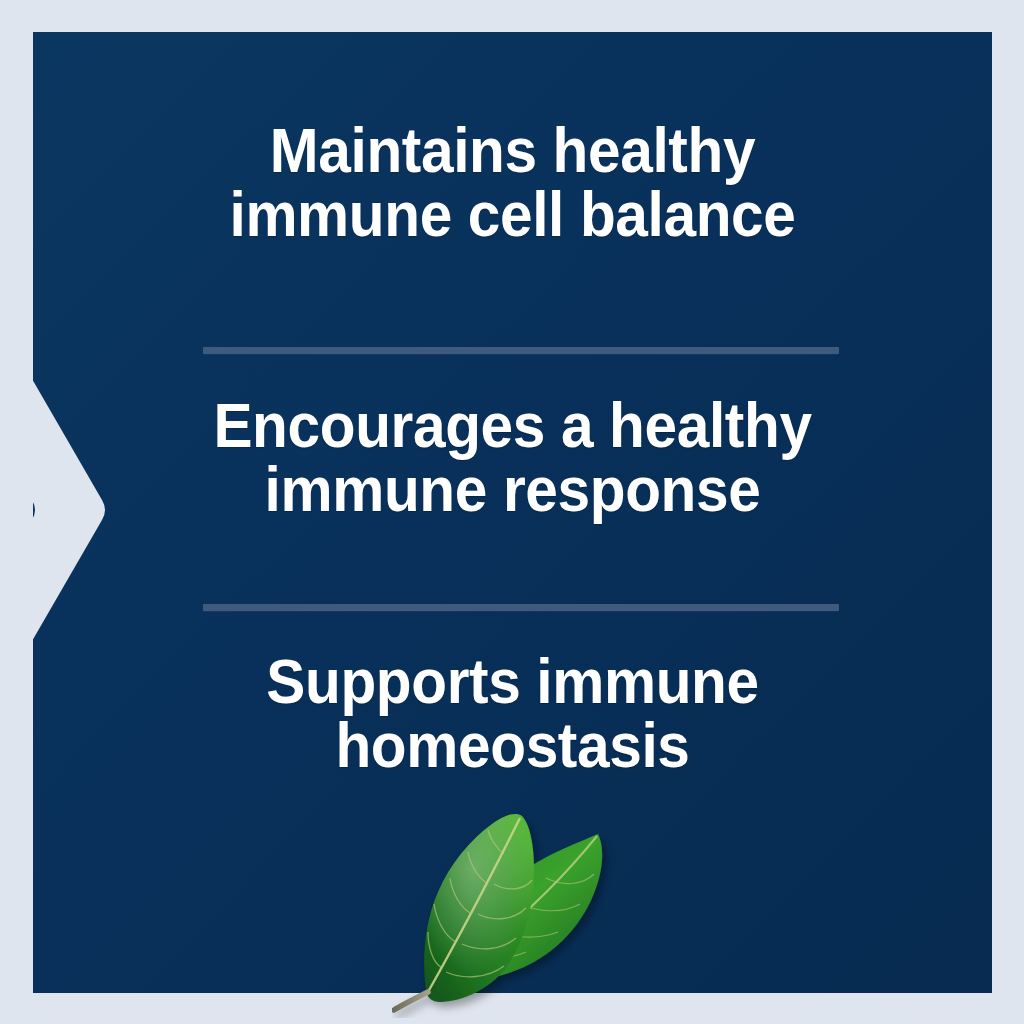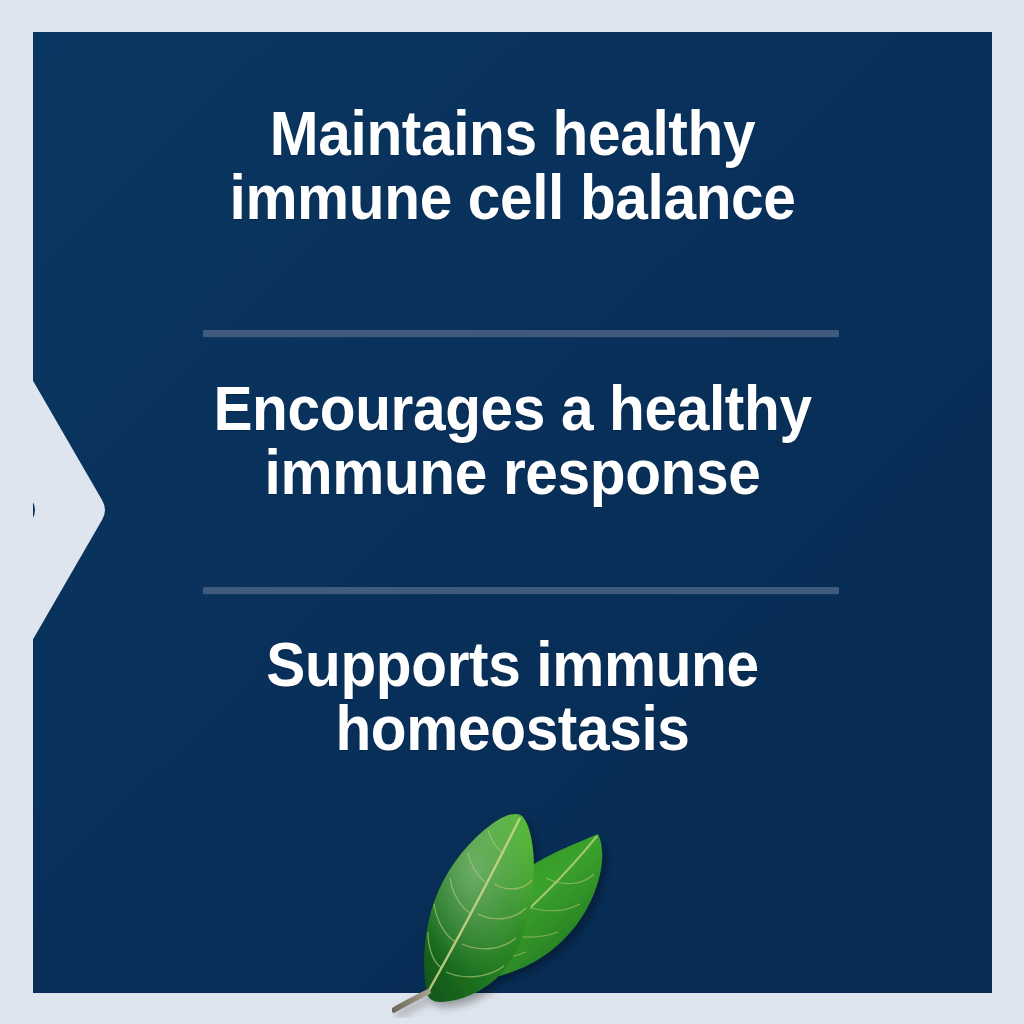--- a/index.html
+++ b/index.html
@@ -38,21 +38,21 @@
     height: 276px;
     z-index: 4;
     pointer-events: none;
   }
   #chevron svg { display: block; width: 110px; height: 276px; }
 
   
   #content {
     position: absolute;
     left: 33px;
-    top: 15px;
+    top: 32px;
     width: 959px;
     height: 800px;
     z-index: 3;
   }
   .claim {
     position: absolute;
     left: 0;
     width: 959px;
     text-align: center;
     color: #ffffff;

